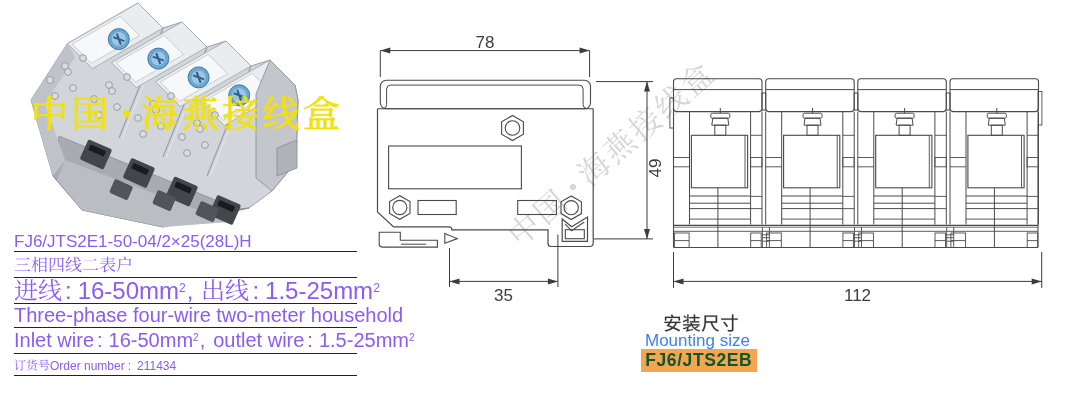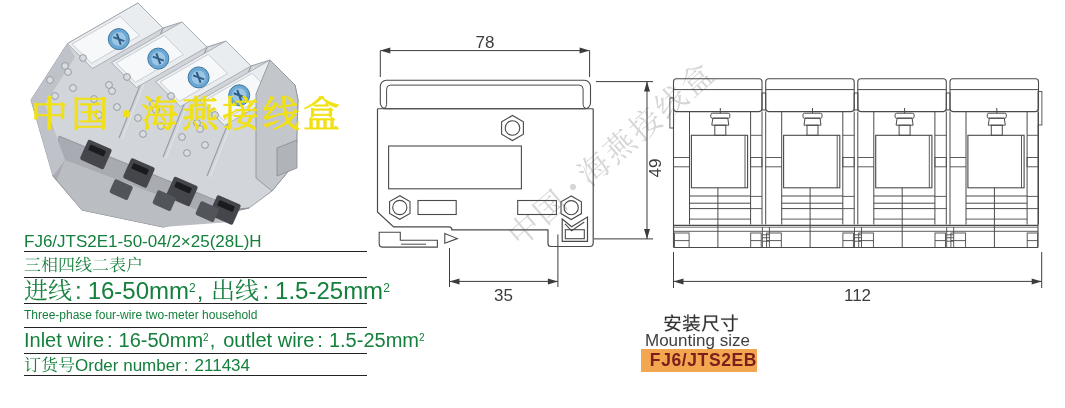--- a/index.html
+++ b/index.html
@@ -1,17 +1,17 @@
 <!DOCTYPE html>
 <html><head><meta charset="utf-8"><style>
 html,body{margin:0;padding:0;background:#fff;width:1065px;height:408px;overflow:hidden}
 body{font-family:"Liberation Sans",sans-serif;position:relative}
 .abs{position:absolute}
 .cj{width:1em;height:1em;vertical-align:-0.12em;fill:currentColor;display:inline-block}
-.row{position:absolute;left:24px;width:343px;border-bottom:1.4px solid #222;color:#15803d;white-space:nowrap}
+.row{position:absolute;left:14px;width:343px;border-bottom:1.4px solid #222;color:#8b5cf6;white-space:nowrap}
 sup{font-size:0.5em;vertical-align:super;line-height:0;position:relative;top:0.12em}
 .fc{padding:0 6px 0 3px}.fcm{padding:0 8px 0 1px}
 </style></head>
 <body>
 <svg width="0" height="0" style="position:absolute">
     <defs>
       <symbol id="s4e2d" viewBox="0 0 1000 1000">
         <path transform="translate(0,880) scale(1,-1)" d="M822 334H530V599H822ZM567 827 463 838V628H179L106 662V210H117C145 210 172 226 172 233V305H463V-78H476C502 -78 530 -62 530 -51V305H822V222H832C854 222 888 237 889 243V586C909 590 925 598 932 606L849 670L812 628H530V799C556 803 564 813 567 827ZM172 334V599H463V334Z"></path>
       </symbol>
       <symbol id="s56fd" viewBox="0 0 1000 1000">
@@ -204,23 +204,23 @@
     </svg></div>
 <div class="row" style="top:278px;height:25px;font-size:24px;line-height:26px"><svg class="cj" viewBox="0 0 1000 1000">
       <use href="#s8fdb"></use>
     </svg><svg class="cj" viewBox="0 0 1000 1000">
       <use href="#s7ebf"></use>
     </svg><span class="fc">:</span>16-50mm<sup>2</sup><span class="fcm">,</span><svg class="cj" viewBox="0 0 1000 1000">
       <use href="#s51fa"></use>
     </svg><svg class="cj" viewBox="0 0 1000 1000">
       <use href="#s7ebf"></use>
     </svg><span class="fc">:</span>1.5-25mm<sup>2</sup></div>
-<div class="row" style="top:304px;height:23px;font-size:12px;line-height:23px">Three-phase four-wire two-meter household</div>
+<div class="row" style="top:304px;height:23px;font-size:20px;line-height:23px">Three-phase four-wire two-meter household</div>
 <div class="row" style="top:328px;height:25px;font-size:20px;line-height:25px">Inlet wire<span class="fc">:</span>16-50mm<sup>2</sup><span class="fcm">,</span>outlet wire<span class="fc">:</span>1.5-25mm<sup>2</sup></div>
-<div class="row" style="top:354px;height:21px;font-size:17px;line-height:24px"><svg class="cj" viewBox="0 0 1000 1000">
+<div class="row" style="top:354px;height:21px;font-size:12px;line-height:24px"><svg class="cj" viewBox="0 0 1000 1000">
       <use href="#s8ba2"></use>
     </svg><svg class="cj" viewBox="0 0 1000 1000">
       <use href="#s8d27"></use>
     </svg><svg class="cj" viewBox="0 0 1000 1000">
       <use href="#s53f7"></use>
     </svg>Order number<span class="fc">:</span>211434</div>
 <svg class="abs" style="left:365px;top:30px" width="315" height="280" viewBox="0 0 315 280" fill="none" stroke-linejoin="miter">
     <g stroke="#3c3c3c" stroke-width="1">
       <line x1="15.3" y1="20.6" x2="224.6" y2="20.6"></line>
       <line x1="15.3" y1="20.6" x2="15.3" y2="47"></line>
@@ -420,13 +420,13 @@
     <text x="207.5" y="231" font-size="17" fill="#3c3c3c" text-anchor="middle" font-family="Liberation Sans">112</text>
   </svg>
 <svg class="abs" style="left:641px;top:308px" width="160" height="66" viewBox="0 0 160 66">
     <g fill="#333" stroke="#333" stroke-width="10">
       <use href="#n5b89" x="22.2" y="5.8" width="18.5" height="18.5"></use>
       <use href="#n88c5" x="41.2" y="5.8" width="18.5" height="18.5"></use>
       <use href="#n5c3a" x="60.2" y="5.8" width="18.5" height="18.5"></use>
       <use href="#n5bf8" x="79.2" y="5.8" width="18.5" height="18.5"></use>
     </g>
   </svg>
-<div class="abs" style="left:645px;top:331px;width:160px;font-size:17px;color:#404040">Mounting size</div>
-<div class="abs" style="left:640.5px;top:348.5px;width:116.5px;height:23px;background:#f2a64f;color:#7f1d1d;font-size:17.5px;font-weight:bold;text-align:right;line-height:23px;letter-spacing:0.6px">FJ6/JTS2EB</div>
+<div class="abs" style="left:645px;top:331px;width:160px;font-size:17px;color:#3b82f6">Mounting size</div>
+<div class="abs" style="left:640.5px;top:348.5px;width:116.5px;height:23px;background:#f2a64f;color:#14532d;font-size:17.5px;font-weight:bold;text-align:center;line-height:23px;letter-spacing:0.6px">FJ6/JTS2EB</div>
 </body></html>

